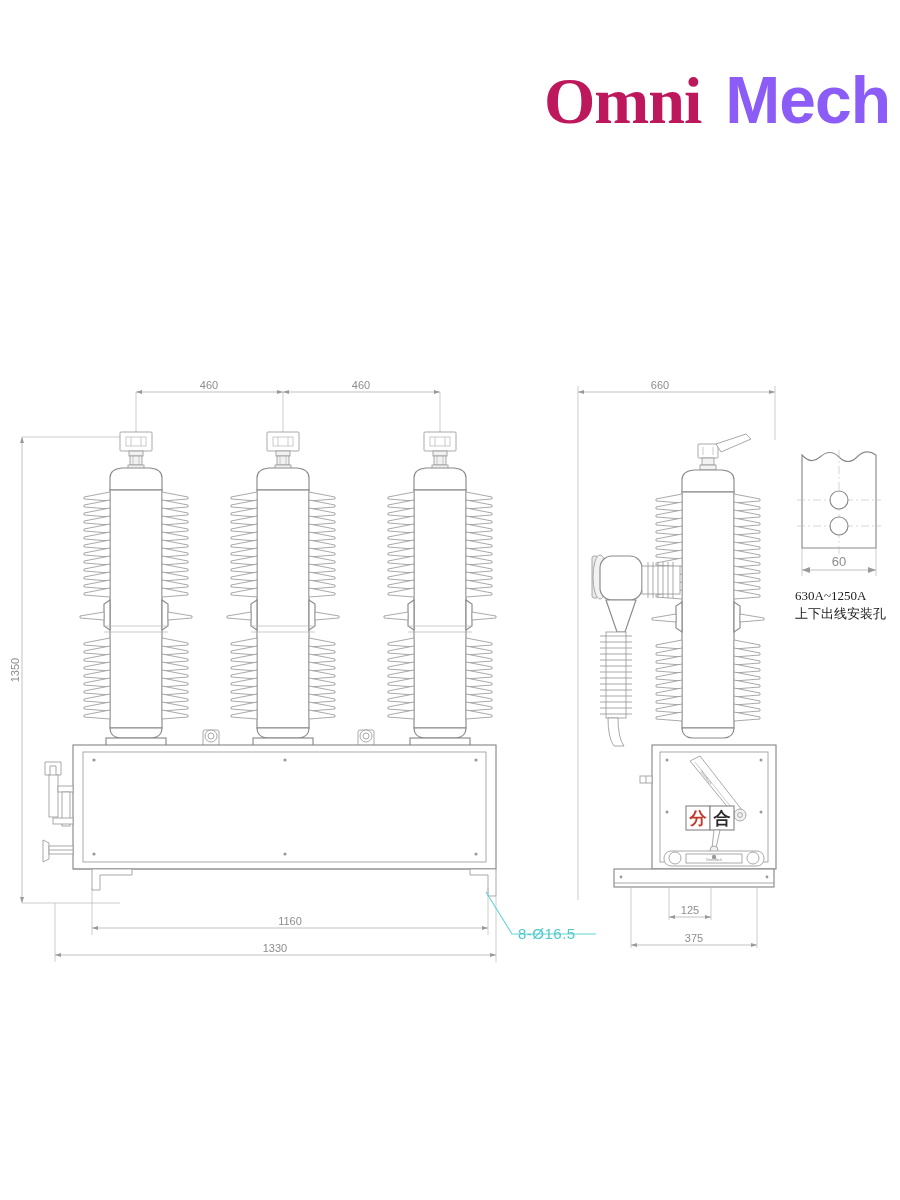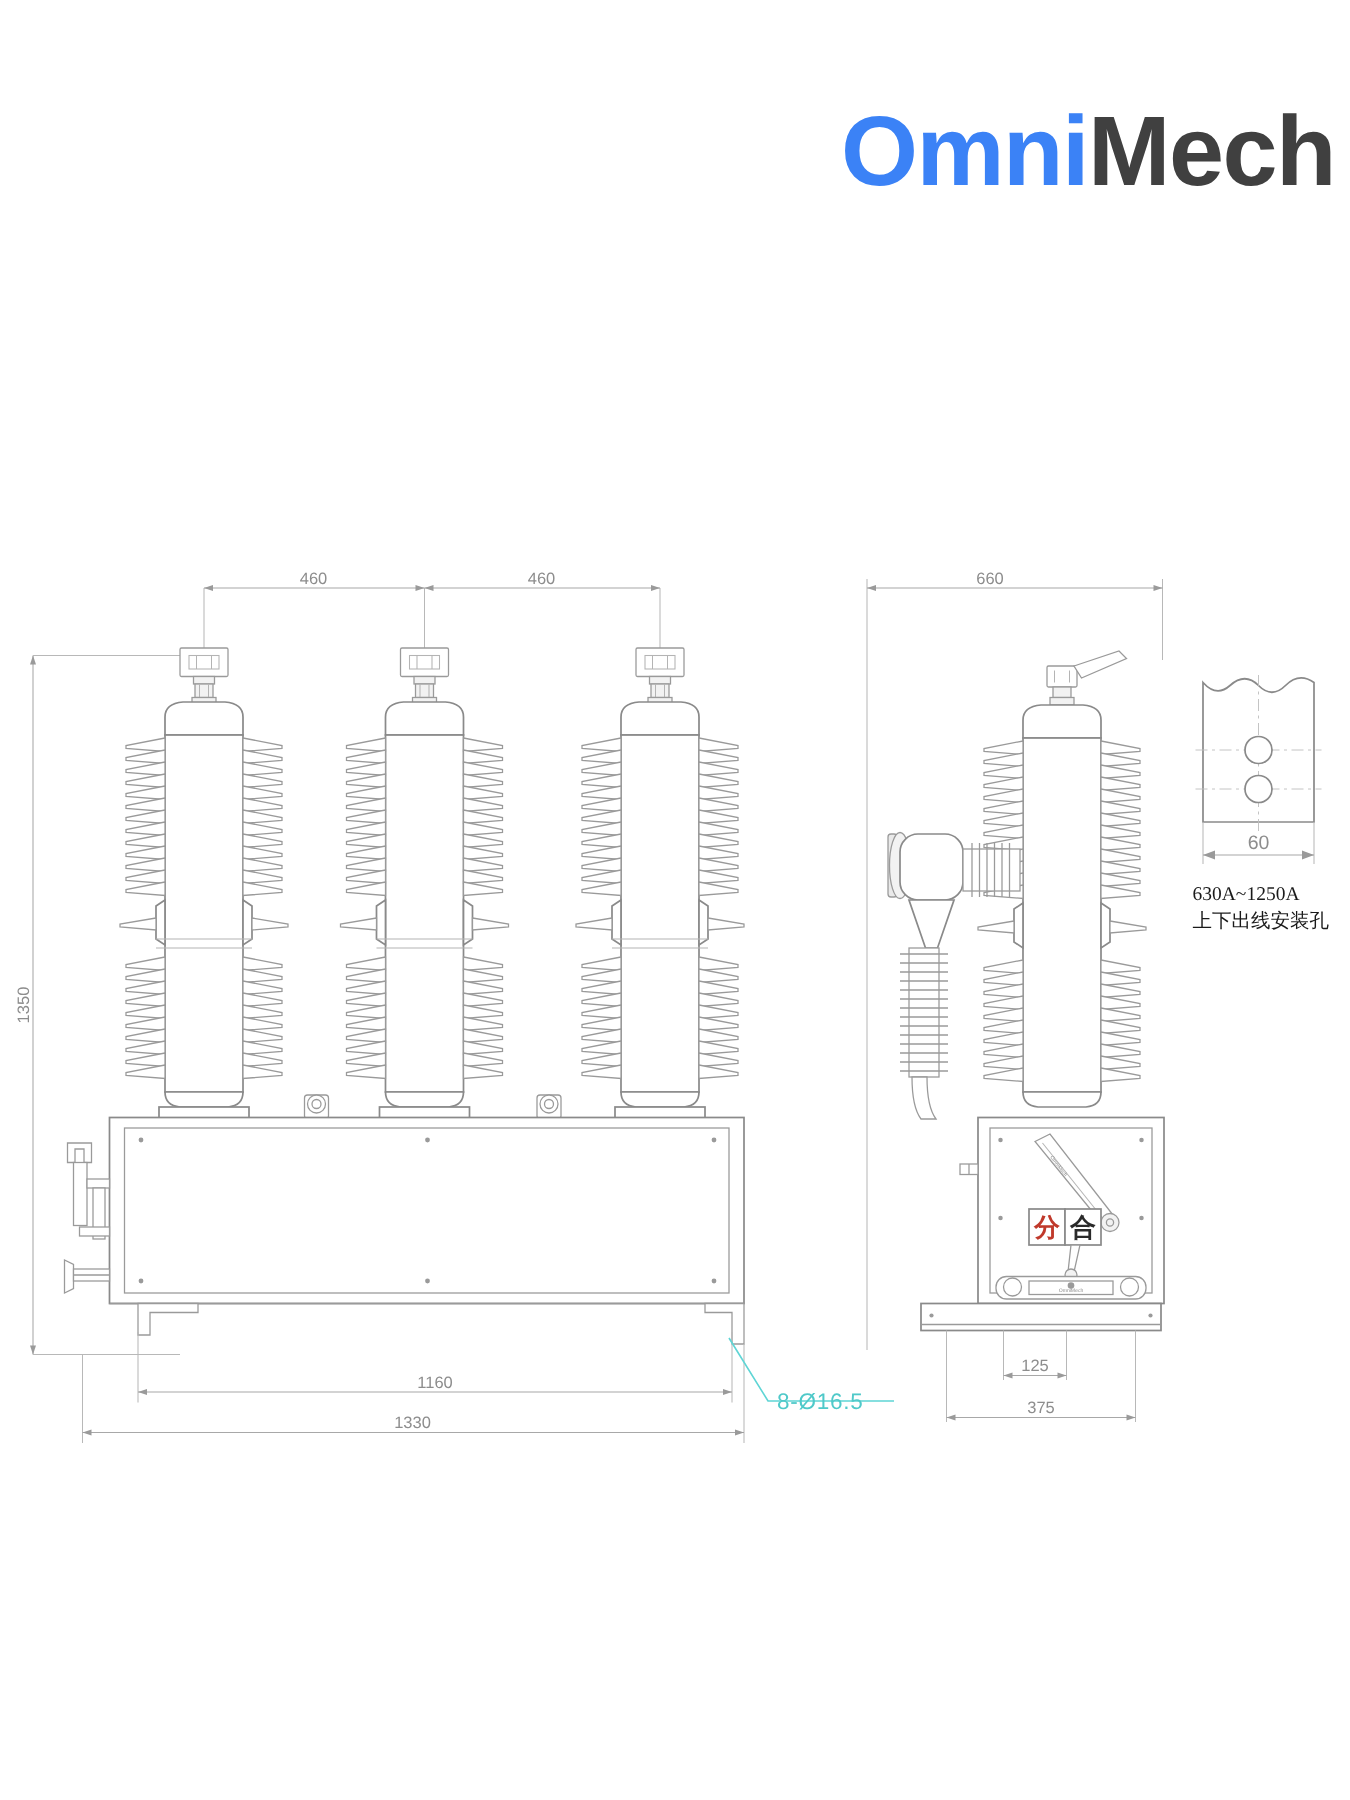--- a/index.html
+++ b/index.html
@@ -3,22 +3,22 @@
 <meta charset="utf-8">
 <style>
   html,body{margin:0;padding:0;background:#ffffff;}
   body{width:900px;height:1200px;font-family:"Liberation Sans",sans-serif;color:#111;position:relative;overflow:hidden;}
   #sheet{position:absolute;left:0;top:0;width:900px;height:1200px;}
 
   
   #logo{position:absolute;left:470px;top:60px;width:420px;height:80px;
         font-family:"Liberation Sans",sans-serif;font-weight:bold;font-size:66px;
         letter-spacing:-1px;line-height:80px;text-align:right;white-space:nowrap;}
-  #logo .omni{color:#3b82f6;}
-  #logo .mech{color:#404040;}
+  #logo .omni{color:#be185d;font-family:Liberation Serif, serif;}
+  #logo .mech{color:#8b5cf6;margin-left:24px;}
 
   
   svg#dwg{position:absolute;left:0;top:0;width:900px;height:1200px;display:block;}
   .ln{fill:none;stroke:#9a9a9a;stroke-width:0.85;}
   .ln2{fill:none;stroke:#8a8a8a;stroke-width:1.15;}
   .lnd{fill:none;stroke:#b4b4b4;stroke-width:0.7;}
   .dim{fill:none;stroke:#a8a8a8;stroke-width:0.7;}
   .ext{fill:none;stroke:#b8b8b8;stroke-width:0.7;}
   .cl{fill:none;stroke:#bdbdbd;stroke-width:0.6;stroke-dasharray:8 3 2 3;}
   .cyan{fill:none;stroke:#5fd5d5;stroke-width:1.1;}

